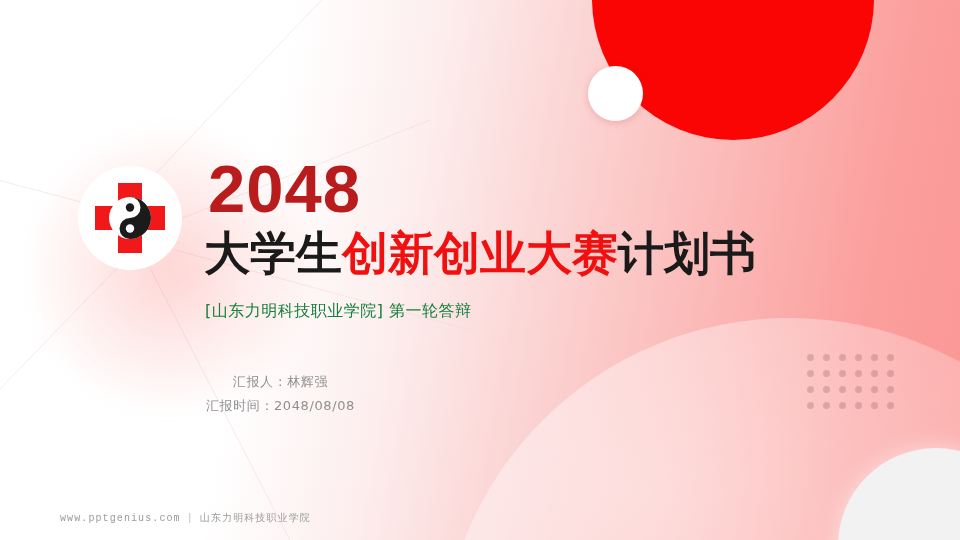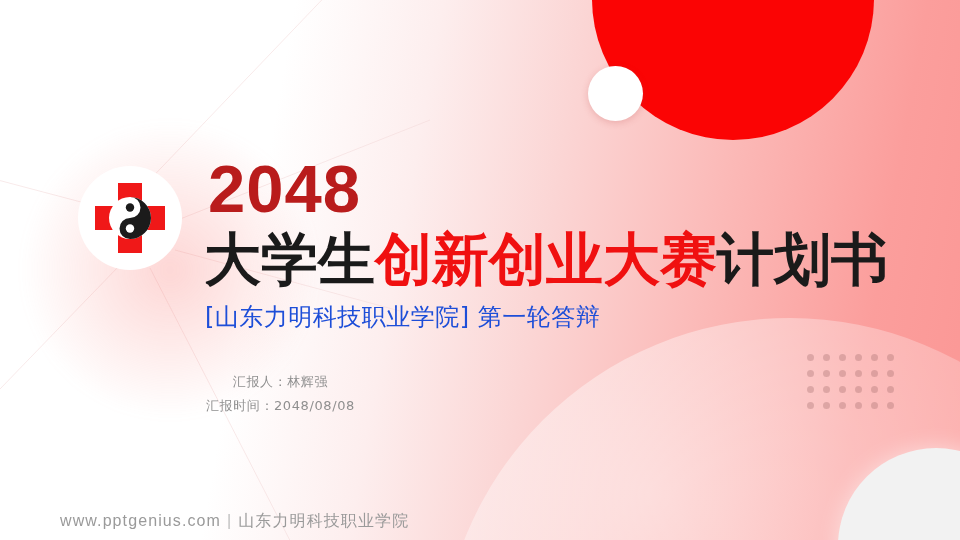--- a/index.html
+++ b/index.html
@@ -151,36 +151,36 @@
     letter-spacing: 1px;
     color: #b91c1c;
     line-height: 1;
     font-family: "Liberation Sans", sans-serif;
   }
 
   .headline {
     position: absolute;
     left: 204px;
     top: 228px;
-    font-size: 57px;
+    font-size: 46px;
     font-weight: 700;
     letter-spacing: 0px;
     line-height: 1.12;
     white-space: nowrap;
     color: #1a1a1a;
     font-family: "DejaVu Sans", "Liberation Sans", sans-serif;
   }
   .headline .hl-red { color: #f01010; }
 
   .subtitle {
     position: absolute;
     left: 205px;
     top: 301px;
-    font-size: 24px;
-    color: #1d4ed8;
+    font-size: 16px;
+    color: #15803d;
     letter-spacing: .5px;
     white-space: nowrap;
     font-family: "DejaVu Sans", "Liberation Sans", sans-serif;
   }
 
   .meta {
     position: absolute;
     left: 206px;
     top: 370px;
     font-size: 13px;
@@ -188,24 +188,24 @@
     line-height: 1.85;
     letter-spacing: .6px;
     font-family: "DejaVu Sans", "Liberation Sans", sans-serif;
     text-align: center;
   }
 
   .footer {
     position: absolute;
     left: 60px;
     top: 511px;
-    font-size: 16px;
+    font-size: 10px;
     color: #9a9a9a;
     letter-spacing: 1.1px;
-    font-family: Liberation Sans, sans-serif;
+    font-family: Liberation Mono, monospace;
   }
   .footer .sep { margin: 0 6px; color: #bdbdbd; }
 </style>
 </head>
 <body>
 
 <div class="slide">
 
   <div class="bg-base"></div>
 

